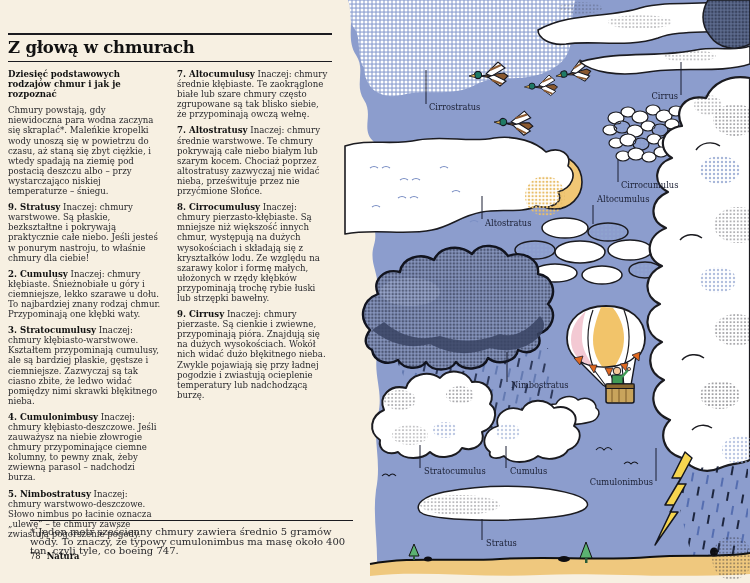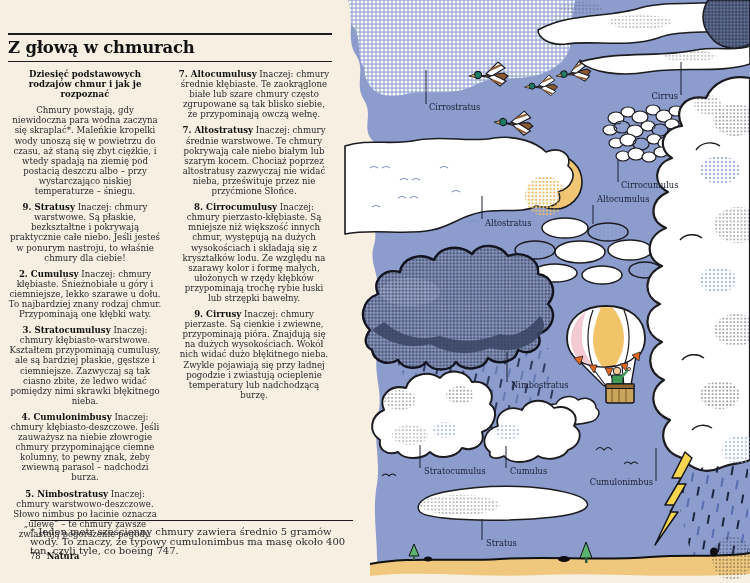--- a/index.html
+++ b/index.html
@@ -8,21 +8,21 @@
     --pink:#F3C9D3; --byellow:#F2C46A; --orange:#DF6820; --basket:#C8A45C;
     --tree:#5BB271; --duckbrown:#8a5930; --duckgreen:#1F7A66; --label:#1a1f33;
   }
   *{margin:0;padding:0;box-sizing:border-box;}
   html,body{width:750px;height:583px;overflow:hidden;}
   body{background:var(--cream);font-family:"DejaVu Serif",serif;color:var(--body);position:relative;}
   .left-page{position:absolute;left:8px;top:0;width:324px;}
   .title-block{margin-top:33px;border-top:2px solid var(--ink);border-bottom:1px solid var(--ink);padding:3px 0 4px 0;}
   .title{font-size:16.5px;font-weight:bold;color:#111;letter-spacing:-0.2px;}
   .cols{display:flex;gap:15px;margin-top:7px;}
-  .col{width:154px;font-size:8.6px;line-height:10.1px;text-align:center;}
+  .col{width:154px;font-size:8.6px;line-height:10.1px;text-align:left;}
   .subtitle{font-weight:bold;color:#111;margin-bottom:6px;}
   .para{margin:0 0 6px 0;}
   .sec b{color:#111;}
   .footnote-block{position:absolute;left:22px;top:520px;width:323px;border-top:1px solid var(--ink);padding-top:6px;font-size:10px;line-height:9.6px;}
   .page-footer{position:absolute;left:22px;top:551px;font-size:8.4px;color:#111;}
   .page-footer .num{margin-right:6px;}
   .page-footer .sect{font-weight:bold;}
   .illustration{position:absolute;left:340px;top:0;width:410px;height:583px;}
   svg .lbl{font-family:"DejaVu Serif",serif;font-size:8.3px;fill:var(--label);}
   svg .lline{stroke:var(--label);stroke-width:1;}

